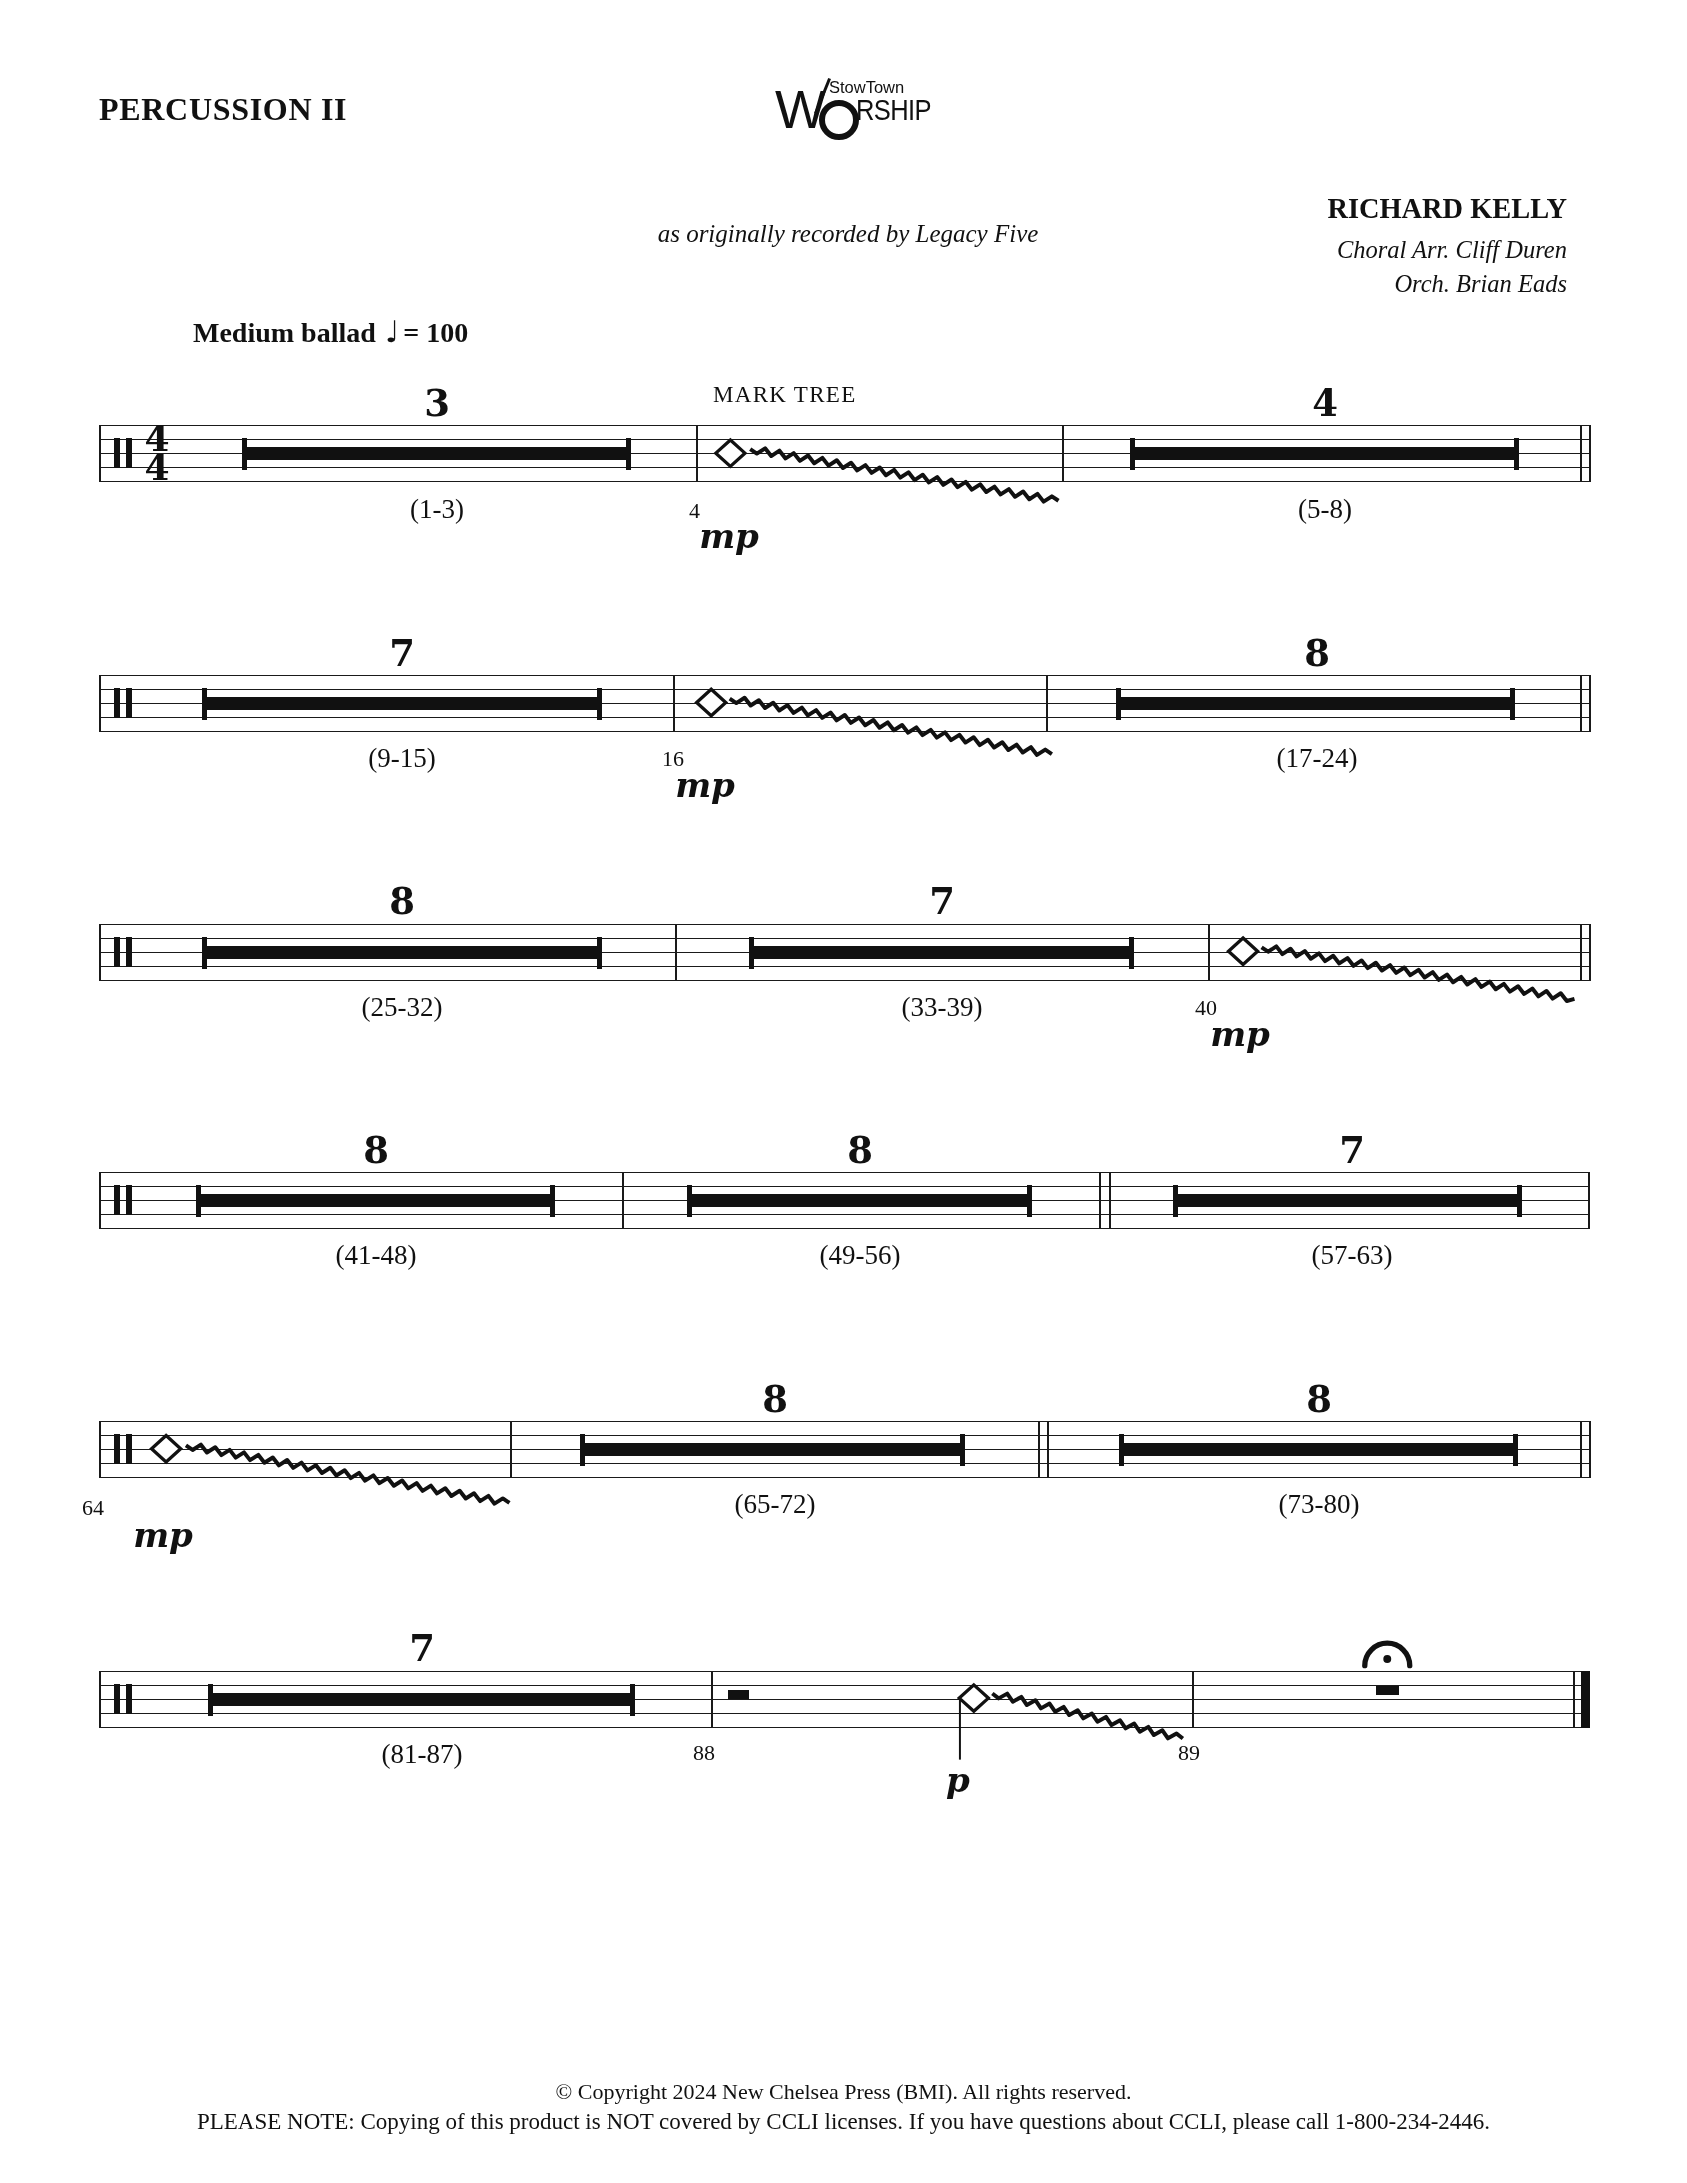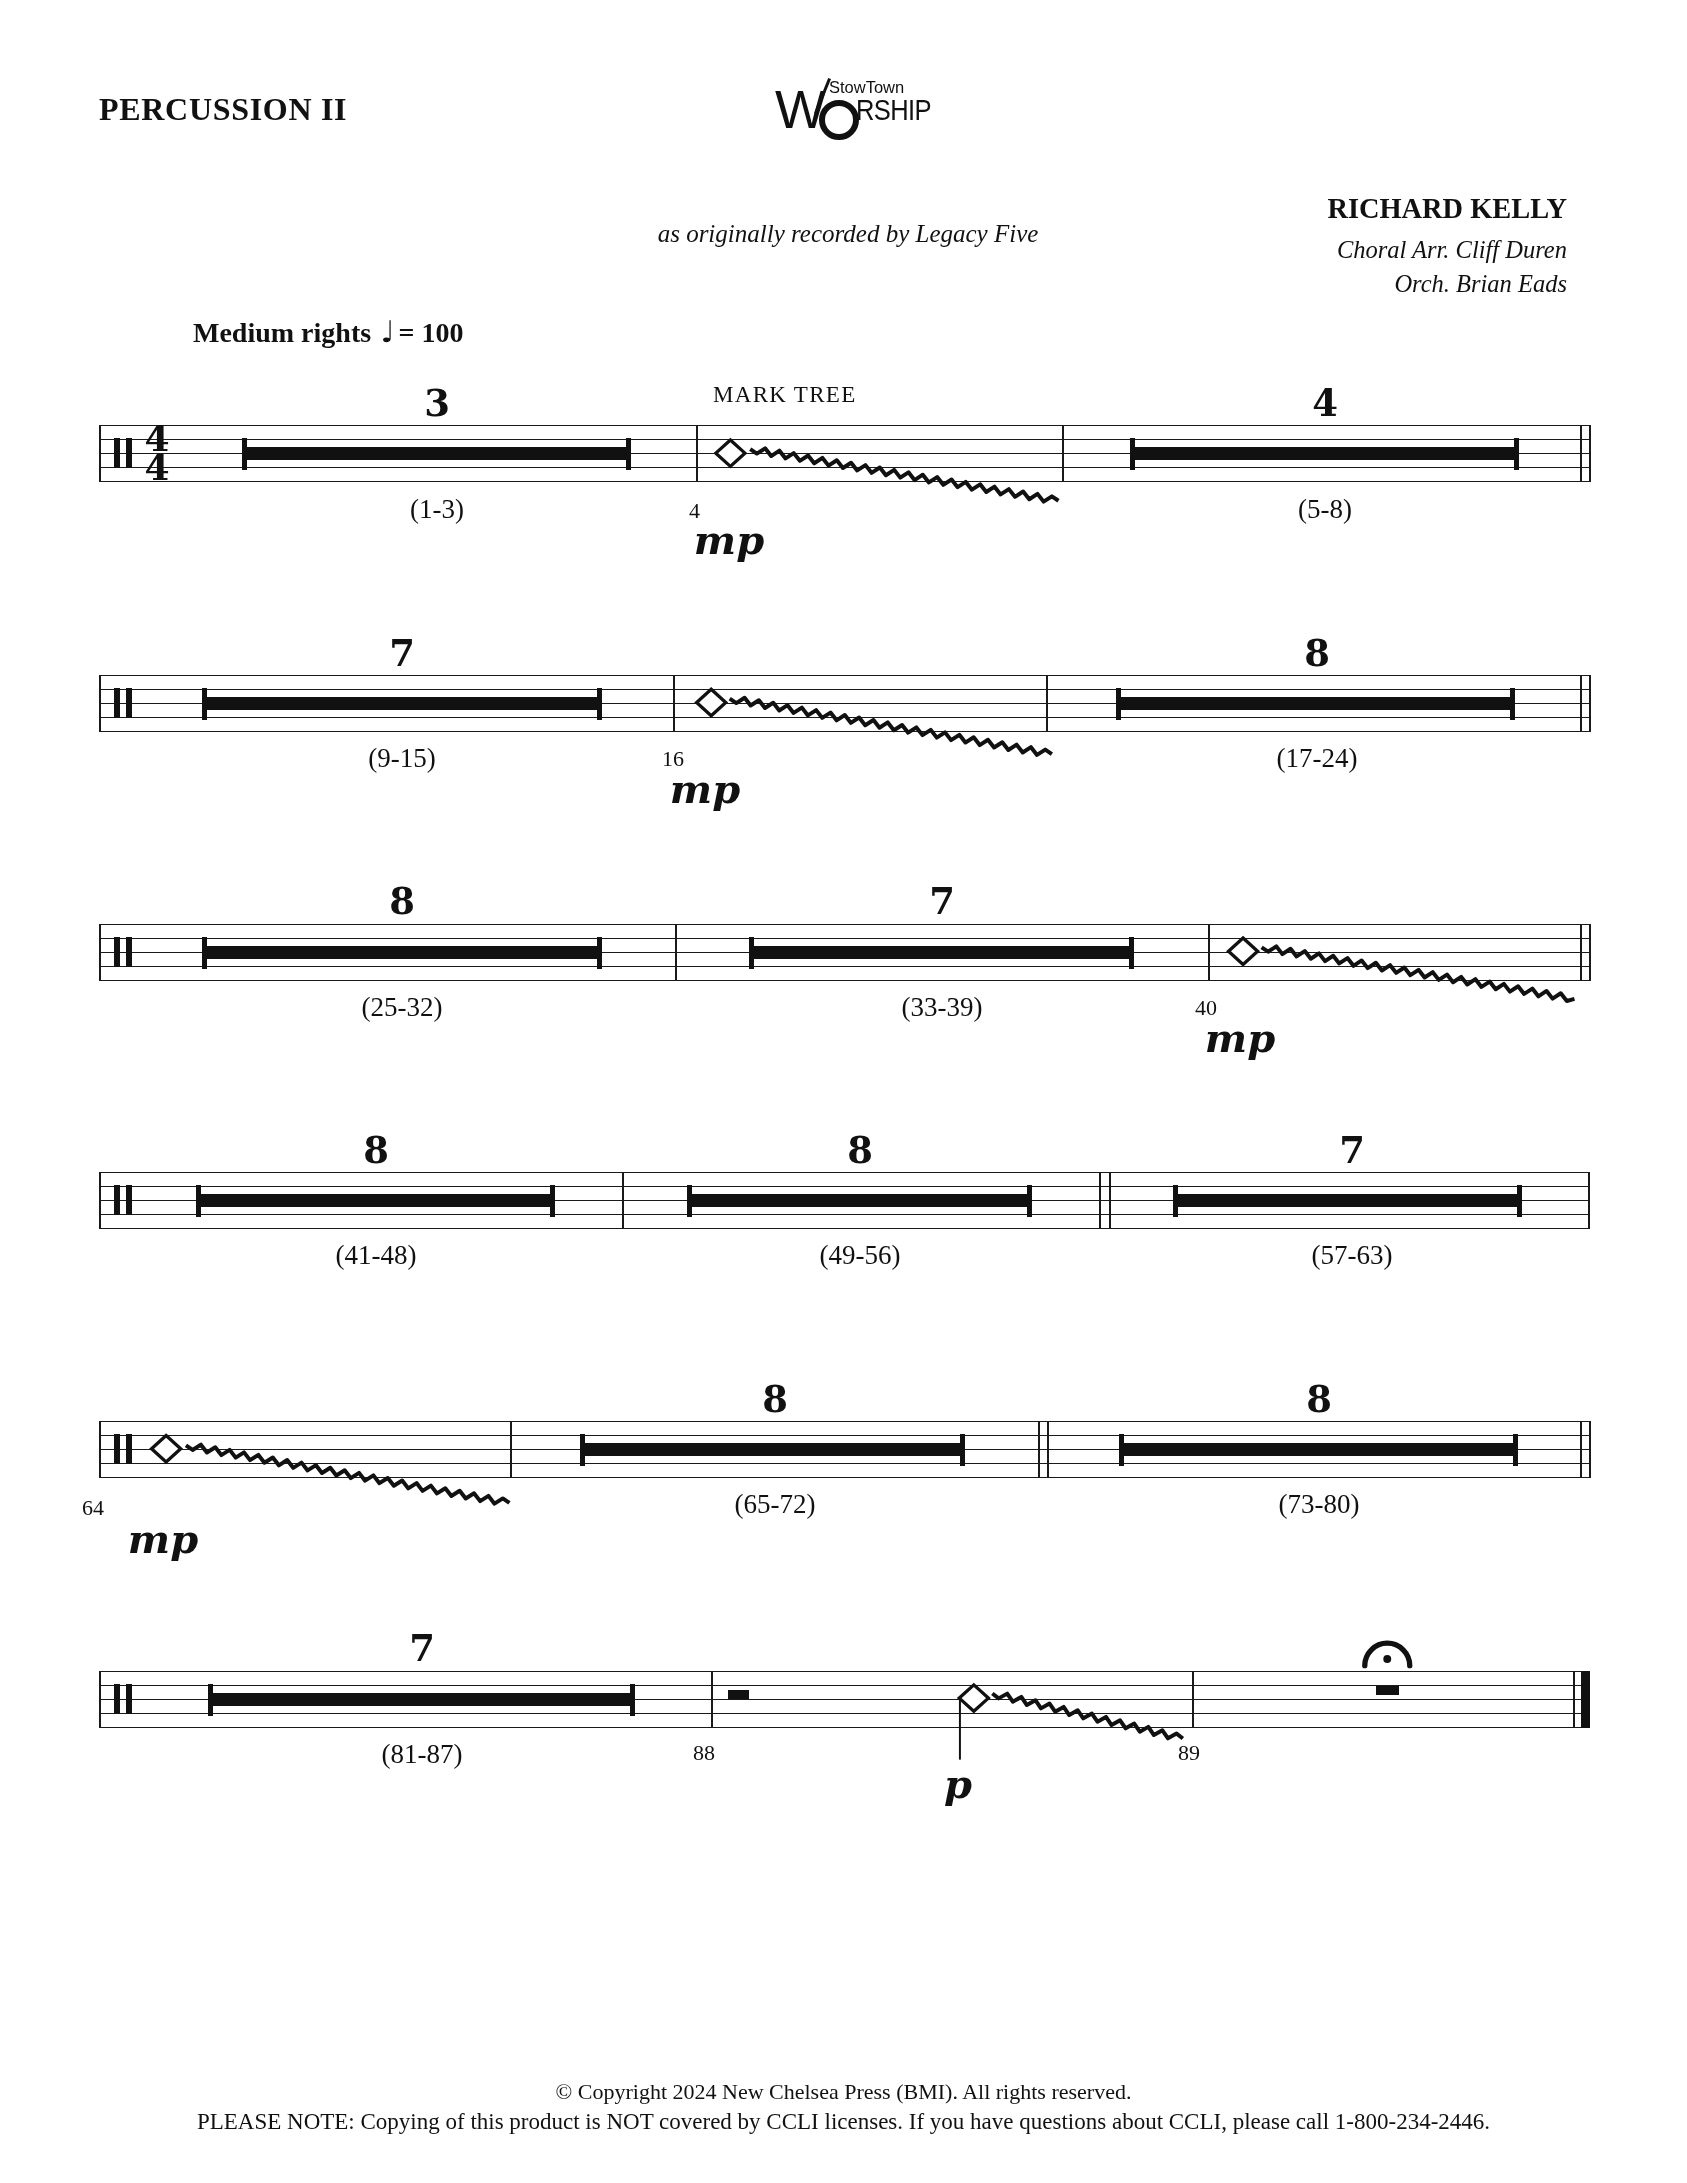--- a/index.html
+++ b/index.html
@@ -38,21 +38,21 @@
   .cap{position:absolute;top:12.6px;width:4.6px;height:32px;background:#111;}
   .clefbar{position:absolute;top:13.2px;width:6.6px;height:30px;background:#111;}
   .timesig{position:absolute;left:38px;top:-0.7px;width:40px;text-align:center;
            font-family:"DejaVu Serif",serif;font-weight:700;font-size:36px;line-height:28.4px;}
   .rest-block{position:absolute;background:#111;}
 
   
   .bignum{position:absolute;font-family:"DejaVu Serif",serif;font-weight:700;font-size:37px;transform:translateX(-50%);}
   .range{position:absolute;font-size:27px;transform:translateX(-50%);white-space:nowrap;}
   .mnum{position:absolute;font-size:22px;}
-  .dyn{position:absolute;font-family:"DejaVu Serif",serif;font-style:italic;font-weight:700;font-size:40px;transform:translateX(-50%);}
+  .dyn{position:absolute;font-family:"DejaVu Serif",serif;font-style:italic;font-weight:700;font-size:34px;transform:translateX(-50%);}
   .cue{position:absolute;font-size:23px;letter-spacing:1.3px;white-space:nowrap;}
 
   
   .foot1{width:1687px;text-align:center;font-size:22px;}
   .foot2{width:1687px;text-align:center;font-size:23px;}
 
   #overlay{position:absolute;left:0;top:0;pointer-events:none;}
 </style>
 </head>
 <body>
@@ -69,21 +69,21 @@
     <span class="lrest">RSHIP</span>
   </div>
 
   <div class="abs subtitle ctr" style="left:848px;top:220px;">as originally recorded by Legacy Five</div>
 
   <div class="abs composer rgt" style="left:1567px;top:193px;">RICHARD KELLY</div>
   <div class="abs credit rgt" style="left:1567px;top:236px;">Choral Arr. Cliff Duren</div>
   <div class="abs credit rgt" style="left:1567px;top:270px;">Orch. Brian Eads</div>
 
   <div class="abs tempo" style="left:193px;top:314px;">
-    <span>Medium rights</span><span class="tnote">♩</span><span>= 100</span>
+    <span>Medium ballad</span><span class="tnote">♩</span><span>= 100</span>
   </div>
 
   <div class="staff" style="top:425px;">
     <div class="sl" style="top:0;"></div>
     <div class="sl" style="top:14px;"></div>
     <div class="sl" style="top:28px;"></div>
     <div class="sl" style="top:42px;"></div>
     <div class="sl" style="top:56px;"></div>
     <div class="bar" style="left:0;"></div>
     <div class="clefbar" style="left:14.6px;"></div>

